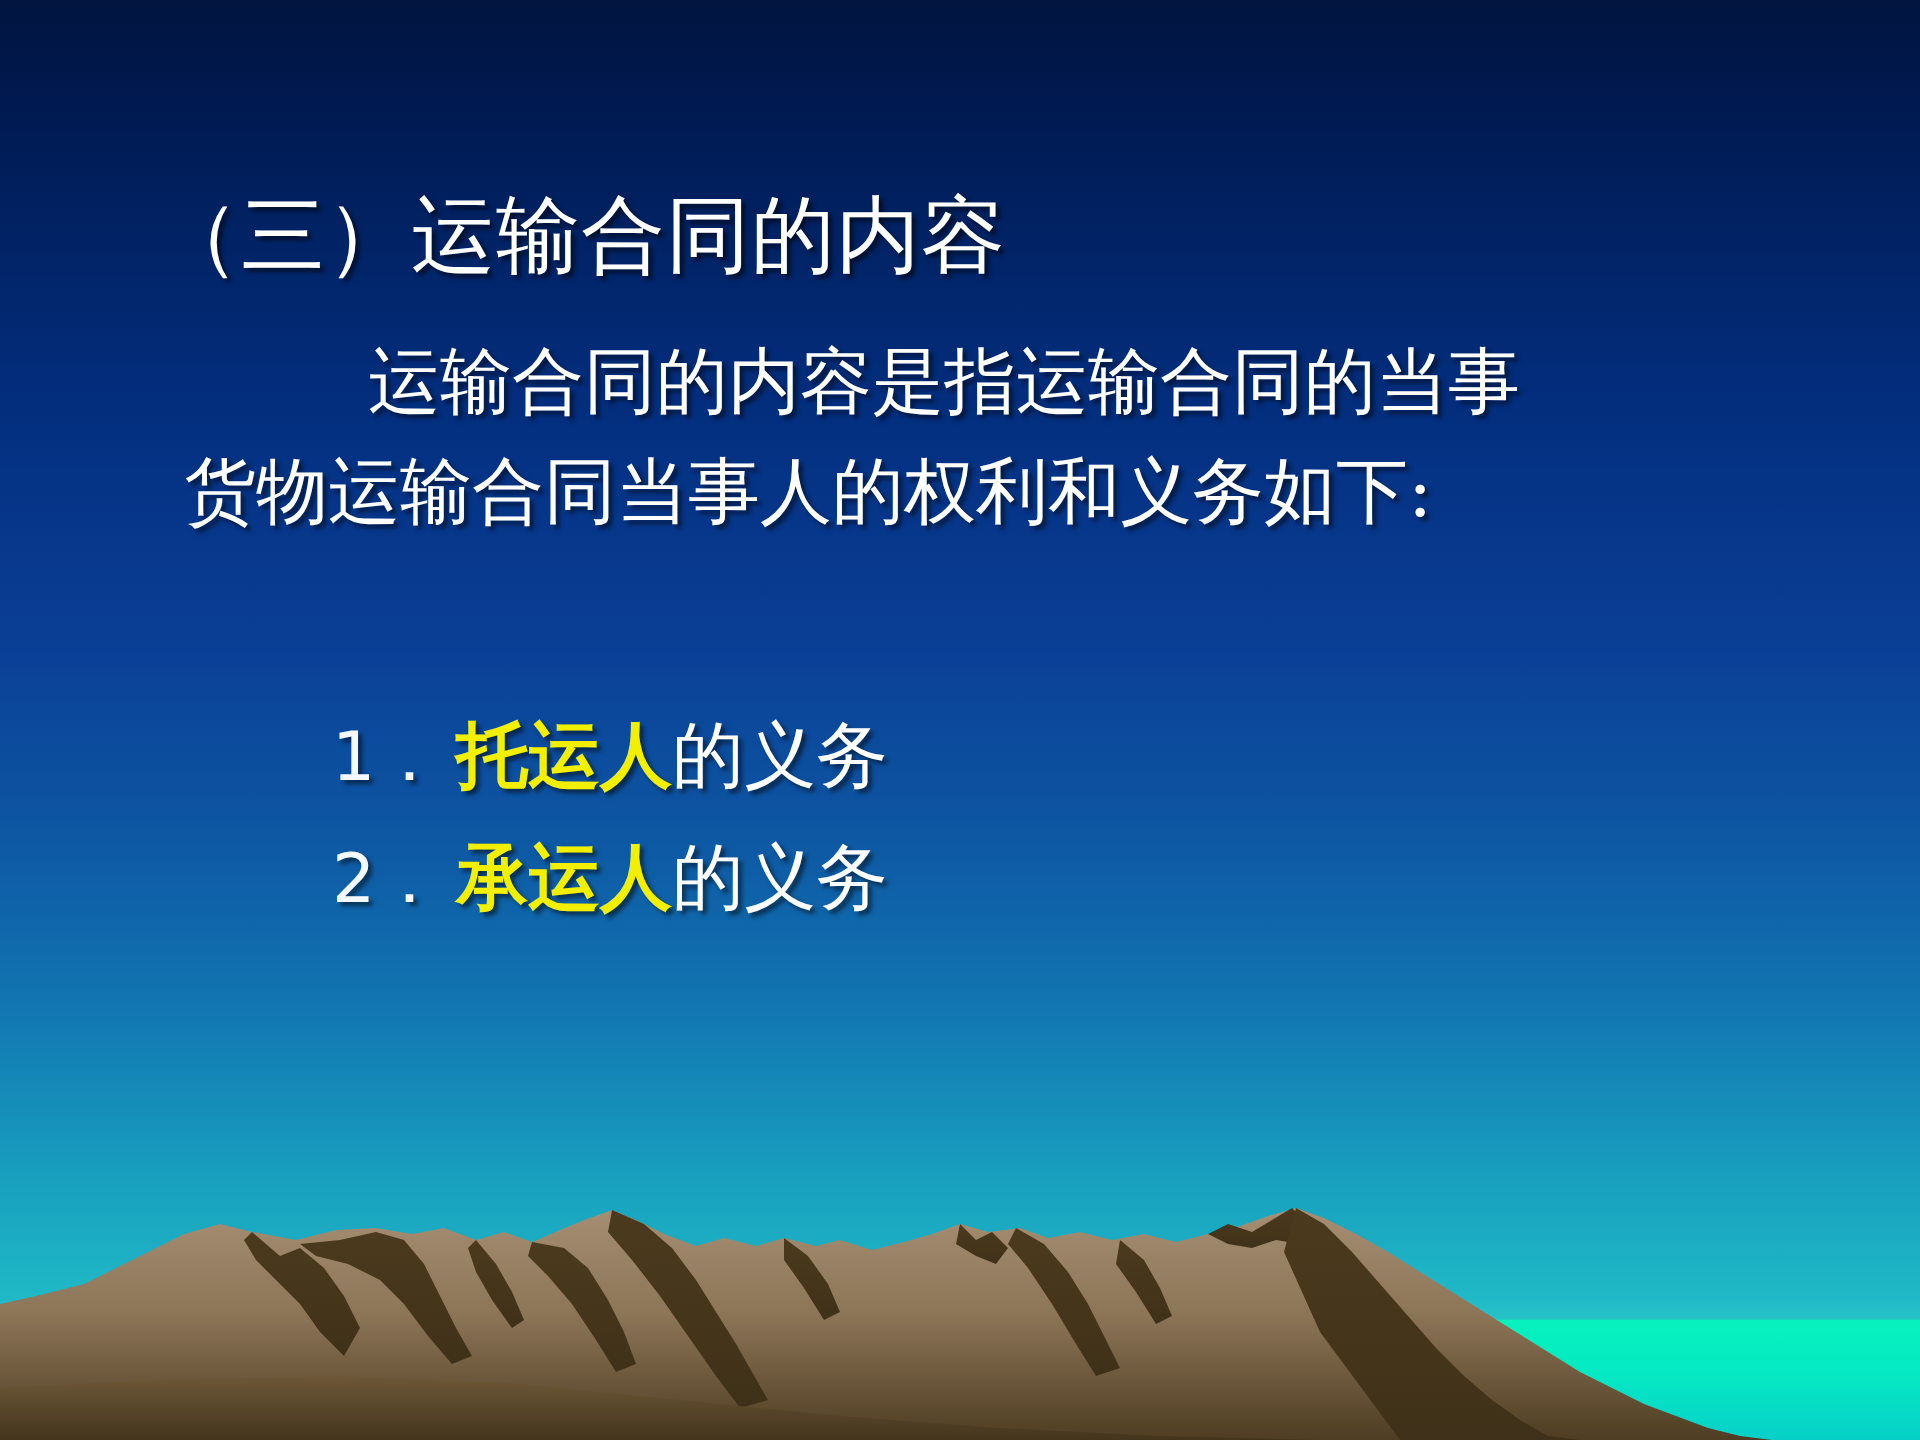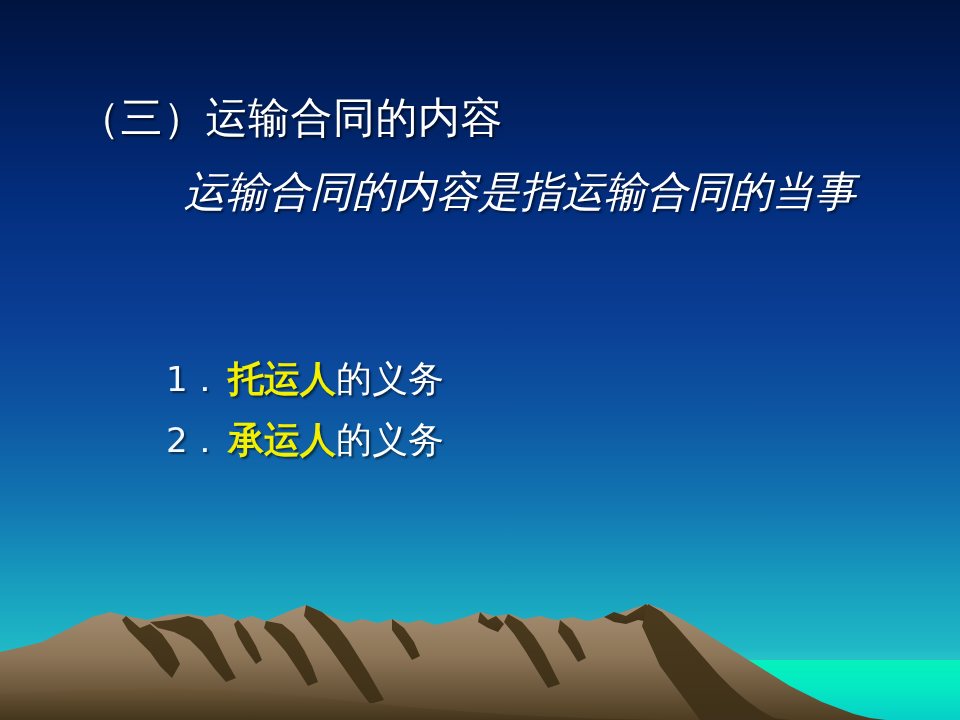--- a/index.html
+++ b/index.html
@@ -71,26 +71,25 @@
     text-shadow: 2px 2px 2px rgba(0,0,0,0.55);
   }
 
   .body-block {
     position: absolute;
     left: 92px;
     top: 164px;
     width: 790px;
   }
   .body-line {
-    font-size: 42px;
+    font-size: 36px;
     line-height: 55px;
     color: #ffffff;
     white-space: nowrap;
     text-shadow: 2px 2px 2px rgba(0,0,0,0.5);
-    font-style: italic;
   }
   .body-line.indent { padding-left: 92px; }
 
   .hl { color: #f2f000; }
 
   .list-block {
     position: absolute;
     left: 166px;
     top: 348px;
   }
@@ -169,20 +168,21 @@
                L580,128 L660,130 L0,130 Z"></path>
     </svg>
   </div>
 
   <div class="text-layer">
 
     <div class="slide-title">（三）运输合同的内容</div>
 
     <div class="body-block">
       <div class="body-line indent">运输合同的内容是指运输合同的当事</div>
+      <div class="body-line">货物运输合同当事人的权利和义务如下:</div>
     </div>
 
     <div class="list-block">
       <div class="list-item"><span class="list-num">1．</span><span class="list-key">托运人</span><span class="list-rest">的义务</span></div>
 
       <div class="list-item"><span class="list-num">2．</span><span class="list-key">承运人</span><span class="list-rest">的义务</span></div>
 
     </div>
 
   </div>

